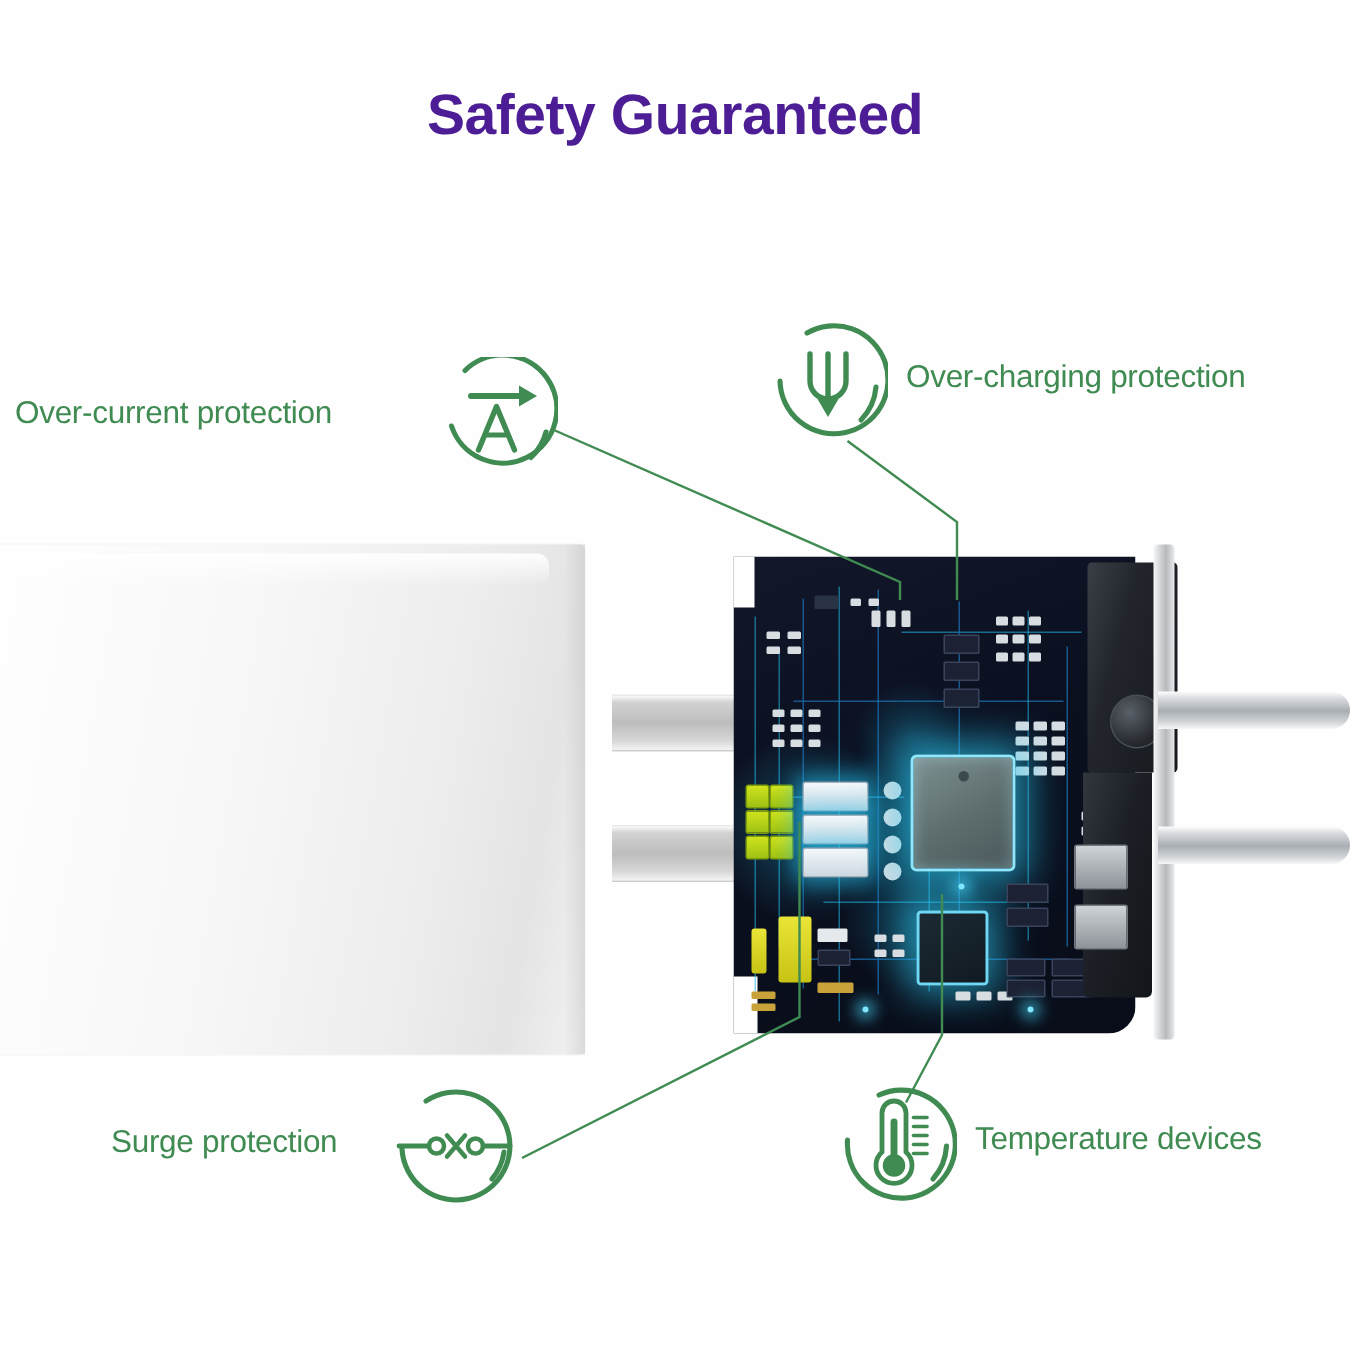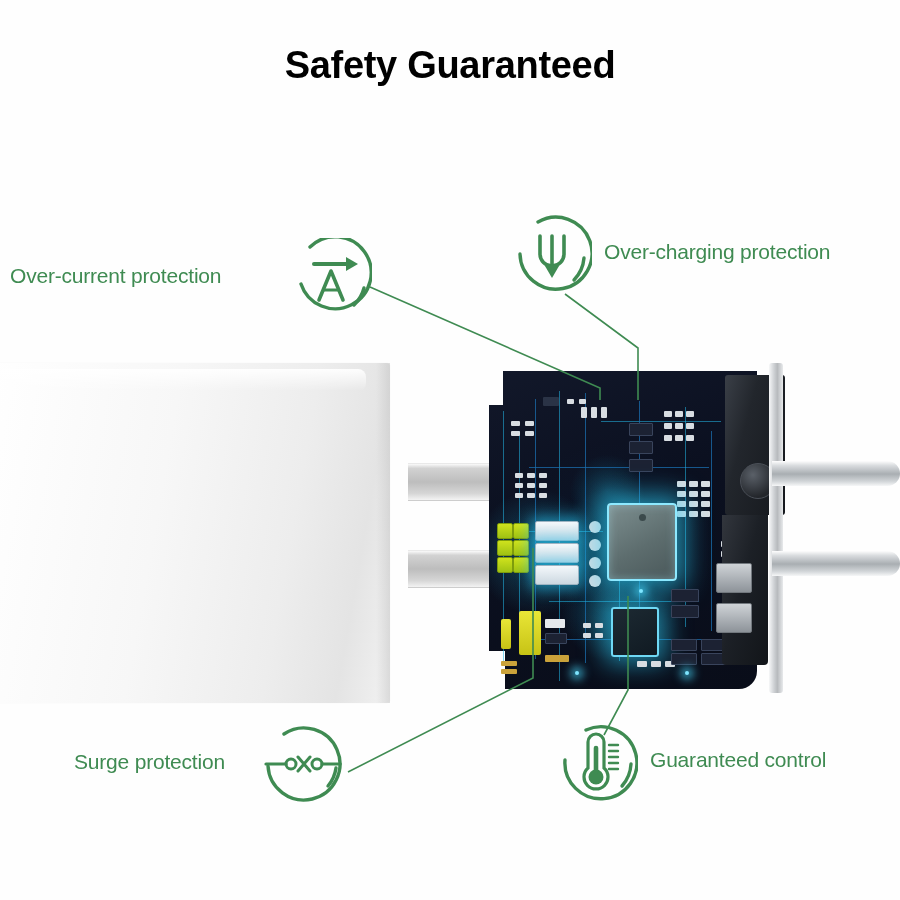--- a/index.html
+++ b/index.html
@@ -23,24 +23,24 @@
   .header {
     position: absolute;
     left: 0;
     top: 46px;
     width: 900px;
     text-align: center;
   }
   .title {
     font-size: 38px;
     font-weight: bold;
-    color: #000000;
+    color: #4c1d95;
     letter-spacing: -0.3px;
     line-height: 1.05;
-    margin: 0;
+    margin: 12px;
     font-family: "Liberation Sans", sans-serif;
   }
   .subtitle {
     margin: 8px 0 0 0;
     font-size: 32px;
     font-weight: 400;
     color: #5d5d5d;
     letter-spacing: -0.4px;
     line-height: 1.1;
     font-family: "Liberation Sans", sans-serif;
@@ -408,21 +408,21 @@
       <line x1="4" y1="40" x2="24" y2="40" stroke="#3f8b52" stroke-width="3.2" stroke-linecap="round"></line>
       <circle cx="29" cy="40" r="5" fill="none" stroke="#3f8b52" stroke-width="3"></circle>
       <line x1="36" y1="33" x2="48" y2="47" stroke="#3f8b52" stroke-width="3" stroke-linecap="round"></line>
       <line x1="48" y1="33" x2="36" y2="47" stroke="#3f8b52" stroke-width="3" stroke-linecap="round"></line>
       <circle cx="55" cy="40" r="5" fill="none" stroke="#3f8b52" stroke-width="3"></circle>
       <line x1="60" y1="40" x2="78" y2="40" stroke="#3f8b52" stroke-width="3.2" stroke-linecap="round"></line>
     </svg>
   </div>
 
   <div class="feature" id="f-temperature">
-    <span class="flabel">Guaranteed control</span>
+    <span class="flabel">Temperature devices</span>
     <svg class="ficon" viewBox="0 0 80 80" xmlns="http://www.w3.org/2000/svg">
       <path d="M28,8 A36,36 0 1 1 7,38" fill="none" stroke="#3f8b52" stroke-width="3.4" stroke-linecap="round"></path>
       <path d="M73,42 A36,36 0 0 1 64,64" fill="none" stroke="#3f8b52" stroke-width="3.4" stroke-linecap="round"></path>
 
       <path d="M30,20 a8,8 0 0 1 16,0 L46,46 a12,12 0 1 1 -16,0 Z" fill="none" stroke="#3f8b52" stroke-width="3.2"></path>
       <circle cx="38" cy="55" r="7.5" fill="#3f8b52"></circle>
       <line x1="38" y1="26" x2="38" y2="50" stroke="#3f8b52" stroke-width="4.6" stroke-linecap="round"></line>
 
       <line x1="51" y1="23" x2="60" y2="23" stroke="#3f8b52" stroke-width="2.4" stroke-linecap="round"></line>
       <line x1="51" y1="29" x2="60" y2="29" stroke="#3f8b52" stroke-width="2.4" stroke-linecap="round"></line>

